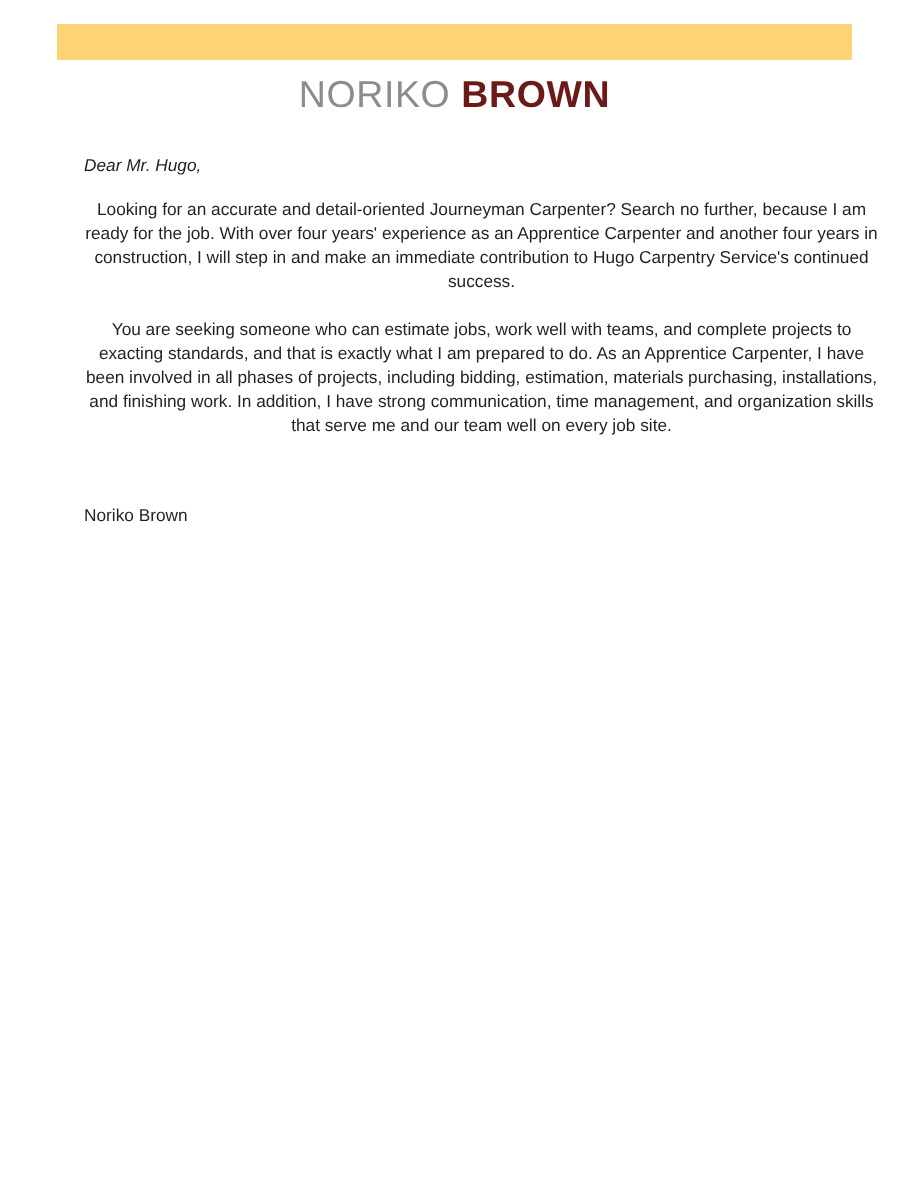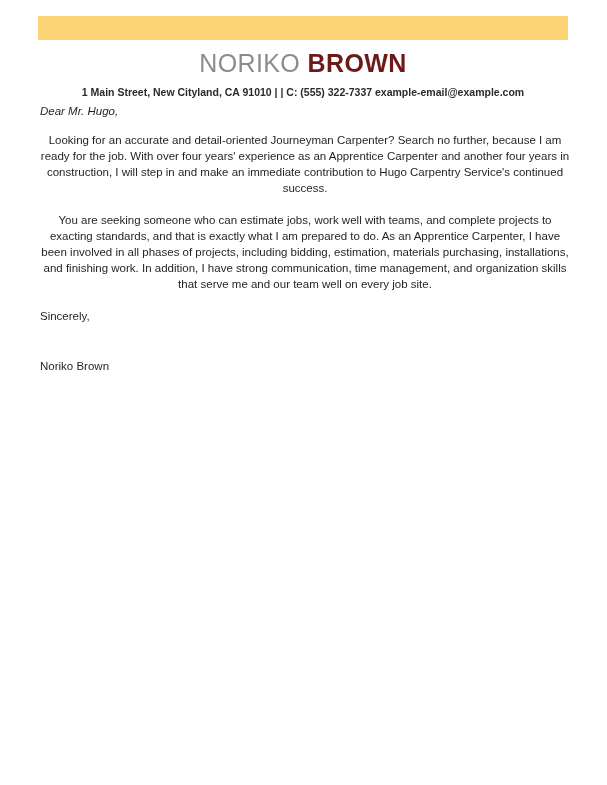--- a/index.html
+++ b/index.html
@@ -65,21 +65,21 @@
     font-size: 10.5px;
     line-height: 14px;
     font-weight: bold;
     color: #2b2b2b;
     white-space: nowrap;
   }
 
   
   .letter {
     position: absolute;
-    left: 40px;
+    left: 56px;
     top: 103px;
     width: 530px;
   }
 
   .salutation {
     font-size: 11.5px;
     line-height: 16px;
     font-style: italic;
     color: #231f20;
     margin: 0 0 13px 0;
@@ -115,33 +115,31 @@
 <body>
 
 <div class="page">
 
   <div class="accent-bar"></div>
 
   <div class="header">
     <div class="name-line">
       <span class="name-first">NORIKO</span><span class="name-first">&nbsp;</span><span class="name-last">BROWN</span>
     </div>
-    <div class="contact-line">1 Main Street, New Cityland, CA 91010 | | C: (555) 322-7337 example-email@example.com</div>
   </div>
 
   <div class="letter">
 
     <p class="salutation">Dear Mr. Hugo,</p>
 
     <p class="para">Looking for an accurate and detail-oriented Journeyman Carpenter? Search no further, because I am ready for the job. With over four years' experience as an Apprentice Carpenter and another four years in construction, I will step in and make an immediate contribution to Hugo Carpentry Service's continued success.</p>
 
     <p class="para">You are seeking someone who can estimate jobs, work well with teams, and complete projects to exacting standards, and that is exactly what I am prepared to do. As an Apprentice Carpenter, I have been involved in all phases of projects, including bidding, estimation, materials purchasing, installations, and finishing work. In addition, I have strong communication, time management, and organization skills that serve me and our team well on every job site.</p>
 
 
-    <p class="closing">Sincerely,</p>
 
     <div class="signature-gap"></div>
 
     <p class="signature-name">Noriko Brown</p>
 
   </div>
 
 </div>
 
 </body></html>

